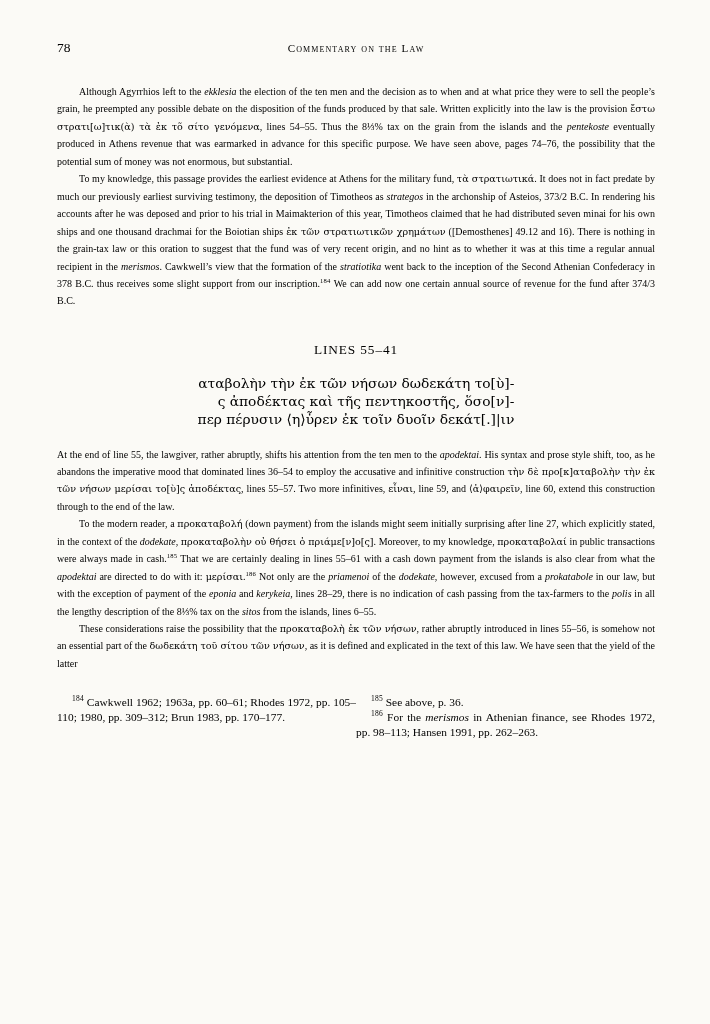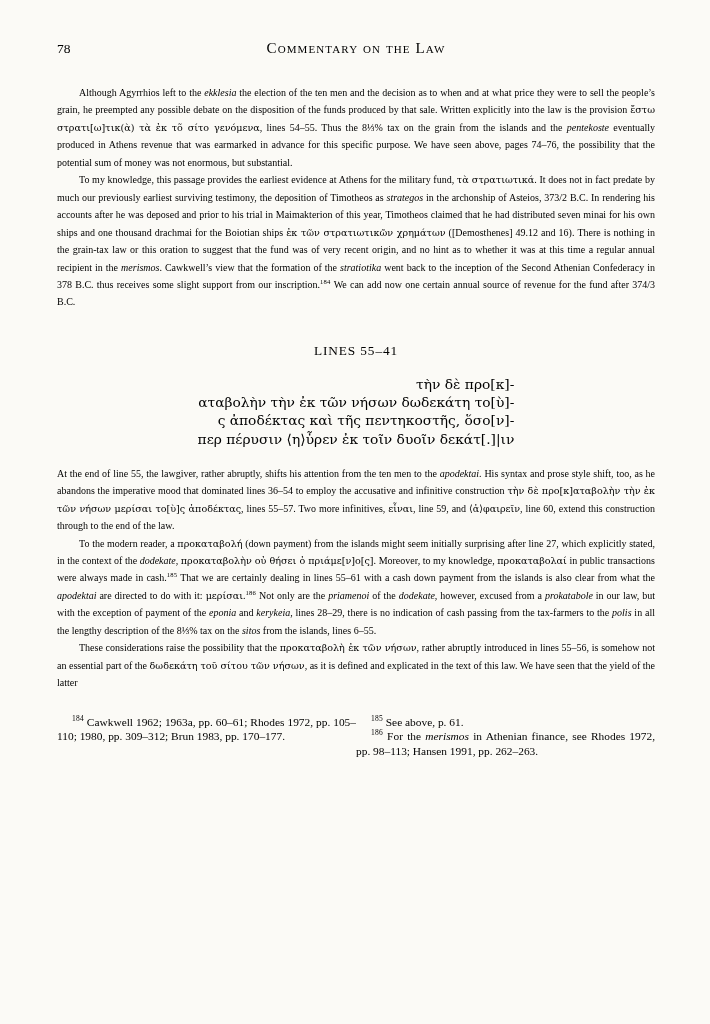--- a/index.html
+++ b/index.html
@@ -18,21 +18,21 @@
   .pagehead {
     display: grid;
     grid-template-columns: 1fr auto 1fr;
     align-items: baseline;
     margin-bottom: 27px;
   }
   .pagenum { font-size: 13.5px; justify-self: start; }
   .runhead {
     font-variant: small-caps;
     letter-spacing: 1.1px;
-    font-size: 15px;
+    font-size: 11px;
     justify-self: center;
   }
   .headspacer { justify-self: end; }
 
   .para {
     margin: 0;
     font-size: 10px;
     line-height: 17.45px;
     text-align: justify;
   }
@@ -92,36 +92,35 @@
 
   <div class="bodytext">
 
     <p class="para indent"><span>Although Agyrrhios left to the </span><span class="it">ekklesia</span><span> the election of the ten men and the decision as to when and at what price they were to sell the people’s grain, he preempted any possible debate on the disposition of the funds produced by that sale. Written explicitly into the law is the provision </span><span class="gk">ἔστω στρατι[ω]τικ(ὰ) τὰ ἐκ τõ σίτο γενόμενα</span><span>, lines 54–55. Thus the 8⅓% tax on the grain from the islands and the </span><span class="it">pentekoste</span><span> eventually produced in Athens revenue that was earmarked in advance for this specific purpose. We have seen above, pages 74–76, the possibility that the potential sum of money was not enormous, but substantial.</span></p>
     <p class="para indent"><span>To my knowledge, this passage provides the earliest evidence at Athens for the military fund, </span><span class="gk">τὰ στρατιωτικά</span><span>. It does not in fact predate by much our previously earliest surviving testimony, the deposition of Timotheos as </span><span class="it">strategos</span><span> in the archonship of Asteios, 373/2 B.C. In rendering his accounts after he was deposed and prior to his trial in Maimakterion of this year, Timotheos claimed that he had distributed seven minai for his own ships and one thousand drachmai for the Boiotian ships </span><span class="gk">ἐκ τῶν στρατιωτικῶν χρημάτων</span><span> ([Demosthenes] 49.12 and 16). There is nothing in the grain-tax law or this oration to suggest that the fund was of very recent origin, and no hint as to whether it was at this time a regular annual recipient in the </span><span class="it">merismos</span><span>. Cawkwell’s view that the formation of the </span><span class="it">stratiotika</span><span> went back to the inception of the Second Athenian Confederacy in 378 B.C. thus receives some slight support from our inscription.</span><span class="supref">184</span><span> We can add now one certain annual source of revenue for the fund after 374/3 B.C.</span></p>
 
     <h2 class="section-heading">LINES 55–41</h2>
 
     <div class="quote-block">
       <div class="greek-lines gk">
-        <div class="gline">τὴν δὲ προ[κ]-</div>
         <div class="gline">αταβολὴν τὴν ἐκ τῶν νήσων δωδεκάτη το[ὺ]-</div>
         <div class="gline">ς ἀποδέκτας καὶ τῆς πεντηκοστῆς, ὅσο[ν]-</div>
         <div class="gline">περ πέρυσιν ⟨η⟩ὗρεν ἐκ τοῖν δυοῖν δεκάτ[.]|ιν</div>
       </div>
     </div>
 
     <p class="para after-quote"><span>At the end of line 55, the lawgiver, rather abruptly, shifts his attention from the ten men to the </span><span class="it">apodektai</span><span>. His syntax and prose style shift, too, as he abandons the imperative mood that dominated lines 36–54 to employ the accusative and infinitive construction </span><span class="gk">τὴν δὲ προ[κ]αταβολὴν τὴν ἐκ τῶν νήσων μερίσαι το[ὺ]ς ἀποδέκτας</span><span>, lines 55–57. Two more infinitives, </span><span class="gk">εἶναι</span><span>, line 59, and </span><span class="gk">⟨ἀ⟩φαιρεῖν</span><span>, line 60, extend this construction through to the end of the law.</span></p>
     <p class="para indent"><span>To the modern reader, a </span><span class="gk">προκαταβολή</span><span> (down payment) from the islands might seem initially surprising after line 27, which explicitly stated, in the context of the </span><span class="it">dodekate</span><span>, </span><span class="gk">προκαταβολὴν οὐ θήσει ὁ πριάμε[ν]ο[ς]</span><span>. Moreover, to my knowledge, </span><span class="gk">προκαταβολαί</span><span> in public transactions were always made in cash.</span><span class="supref">185</span><span> That we are certainly dealing in lines 55–61 with a cash down payment from the islands is also clear from what the </span><span class="it">apodektai</span><span> are directed to do with it: </span><span class="gk">μερίσαι</span><span>.</span><span class="supref">186</span><span> Not only are the </span><span class="it">priamenoi</span><span> of the </span><span class="it">dodekate</span><span>, however, excused from a </span><span class="it">prokatabole</span><span> in our law, but with the exception of payment of the </span><span class="it">eponia</span><span> and </span><span class="it">kerykeia</span><span>, lines 28–29, there is no indication of cash passing from the tax-farmers to the </span><span class="it">polis</span><span> in all the lengthy description of the 8⅓% tax on the </span><span class="it">sitos</span><span> from the islands, lines 6–55.</span></p>
     <p class="para indent"><span>These considerations raise the possibility that the </span><span class="gk">προκαταβολὴ ἐκ τῶν νήσων</span><span>, rather abruptly introduced in lines 55–56, is somehow not an essential part of the </span><span class="gk">δωδεκάτη τοῦ σίτου τῶν νήσων</span><span>, as it is defined and explicated in the text of this law. We have seen that the yield of the latter</span></p>
 
   </div>
 
   <div class="footnotes">
     <div class="fncol">
       <p class="fn"><span class="supref">184</span> <span class="fnbody"><span>Cawkwell 1962; 1963a, pp. 60–61; Rhodes 1972, pp. 105–110; 1980, pp. 309–312; Brun 1983, pp. 170–177.</span></span></p>
     </div>
     <div class="fncol">
-      <p class="fn"><span class="supref">185</span> <span class="fnbody"><span>See above, p. 61.</span></span></p>
+      <p class="fn"><span class="supref">185</span> <span class="fnbody"><span>See above, p. 36.</span></span></p>
       <p class="fn"><span class="supref">186</span> <span class="fnbody"><span>For the </span><span class="it">merismos</span><span> in Athenian finance, see Rhodes 1972, pp. 98–113; Hansen 1991, pp. 262–263.</span></span></p>
     </div>
   </div>
 
 </div>
 
 </body></html>

